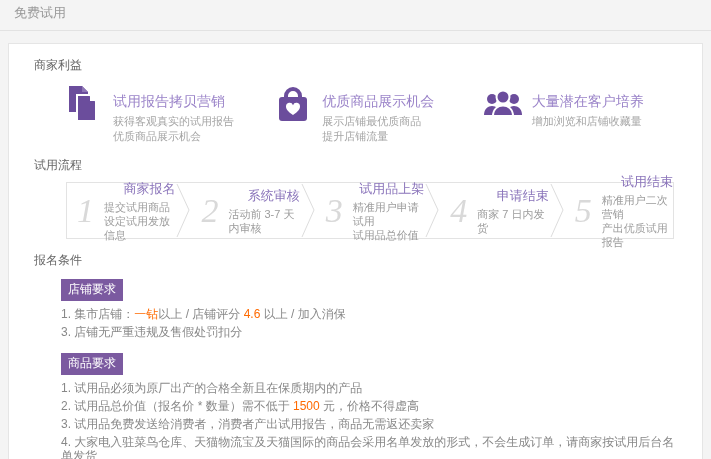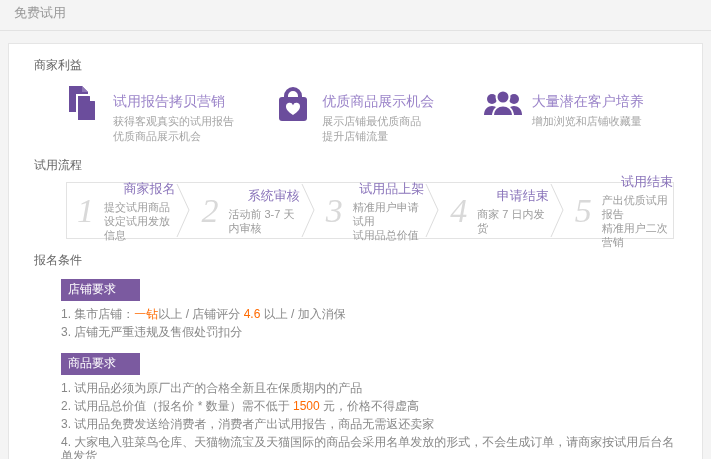--- a/index.html
+++ b/index.html
@@ -52,21 +52,21 @@
     margin-right:10px; line-height:1;
   }
   .step-title { color:#8a74ba; font-size:13px; margin-bottom:2px;text-align:right; }
   .step-line { color:#9c9c9c; font-size:11px; line-height:14px; }
   .step-sep { flex:none; width:16px; display:flex; align-items:center; }
   
   .req-badge {
     display:inline-block;
     margin:10px 0 6px 52px;
     background:#7b5aa0; color:#fff;
-    font-size:12px; padding:2px 24px 3px 7px;
+    font-size:12px; padding:2px 7px 3px 7px;
   }
   .req-list { margin:0 20px 0 52px; }
   .req-item {
     color:#888; font-size:12px;
     line-height:14px; margin-bottom:4px;
   }
   .hl { color:#ff6a00; }
 </style>
 </head>
 <body>
@@ -185,22 +185,22 @@
     <span class="step-sep">
       <svg width="16" height="55">
           <polyline points="2,1 14,27 2,54" stroke="#ddd" stroke-width="1" fill="none"></polyline>
         </svg>
     </span>
 
     <div class="step">
       <span class="step-num">5</span>
       <div>
         <div class="step-title">试用结束</div>
+        <div class="step-line">精准用户二次营销</div>
         <div class="step-line">产出优质试用报告</div>
-        <div class="step-line">精准用户二次营销</div>
       </div>
     </div>
   </div>
 
   
   <div class="section-title">报名条件</div>
 
   <div class="req-badge">店铺要求</div>
   <div class="req-list">
     <div class="req-item"><span>1. 集市店铺：</span><span class="hl">一钻</span><span>以上 / 店铺评分 </span><span class="hl">4.6</span><span> 以上 / 加入消保</span></div>

